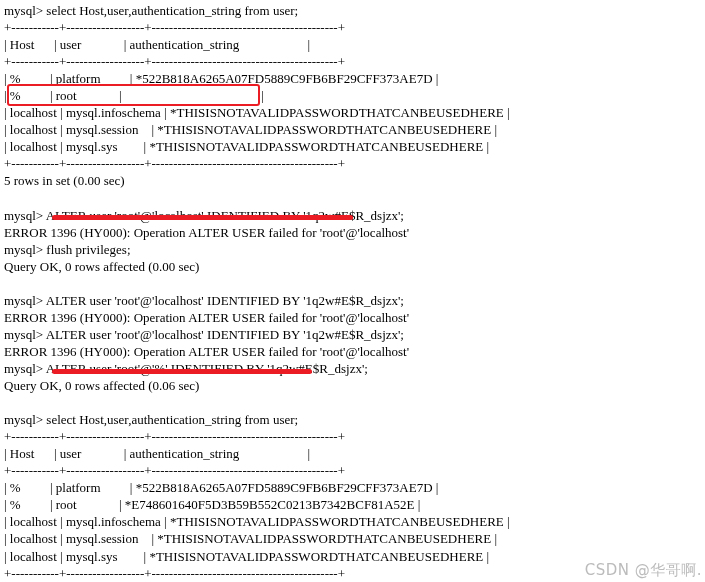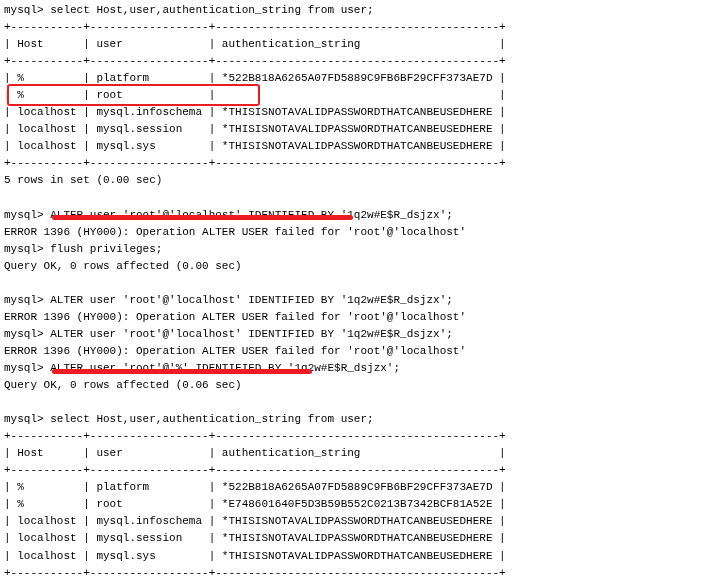--- a/index.html
+++ b/index.html
@@ -13,22 +13,22 @@
     height: 582px;
     background: #ffffff;
     overflow: hidden;
     font-family: "Liberation Mono", "DejaVu Sans Mono", monospace;
   }
   #terminal {
     position: absolute;
     left: 4px;
     top: 2px;
     width: 701px;
-    font-family: Liberation Mono, monospace;
-    font-size: 11px;
+    font-family: Liberation Serif, serif;
+    font-size: 13.0px;
     line-height: 17.05px;
     letter-spacing: 0px;
     color: #000000;
     white-space: pre;
     -webkit-font-smoothing: none;
   }
   #terminal .line {
     height: 17.05px;
     white-space: pre;
   }
@@ -65,14 +65,15 @@
 <div id="screen">
 
   <div id="terminal"><div class="line">mysql&gt; select Host,user,authentication_string from user;</div><div class="line">+-----------+------------------+-------------------------------------------+</div><div class="line">| Host      | user             | authentication_string                     |</div><div class="line">+-----------+------------------+-------------------------------------------+</div><div class="line">| %         | platform         | *522B818A6265A07FD5889C9FB6BF29CFF373AE7D |</div><div class="line">| %         | root             |                                           |</div><div class="line">| localhost | mysql.infoschema | *THISISNOTAVALIDPASSWORDTHATCANBEUSEDHERE |</div><div class="line">| localhost | mysql.session    | *THISISNOTAVALIDPASSWORDTHATCANBEUSEDHERE |</div><div class="line">| localhost | mysql.sys        | *THISISNOTAVALIDPASSWORDTHATCANBEUSEDHERE |</div><div class="line">+-----------+------------------+-------------------------------------------+</div><div class="line">5 rows in set (0.00 sec)</div><div class="line">&nbsp;</div><div class="line">mysql&gt; ALTER user 'root'@'localhost' IDENTIFIED BY '1q2w#E$R_dsjzx';</div><div class="line">ERROR 1396 (HY000): Operation ALTER USER failed for 'root'@'localhost'</div><div class="line">mysql&gt; flush privileges;</div><div class="line">Query OK, 0 rows affected (0.00 sec)</div><div class="line">&nbsp;</div><div class="line">mysql&gt; ALTER user 'root'@'localhost' IDENTIFIED BY '1q2w#E$R_dsjzx';</div><div class="line">ERROR 1396 (HY000): Operation ALTER USER failed for 'root'@'localhost'</div><div class="line">mysql&gt; ALTER user 'root'@'localhost' IDENTIFIED BY '1q2w#E$R_dsjzx';</div><div class="line">ERROR 1396 (HY000): Operation ALTER USER failed for 'root'@'localhost'</div><div class="line">mysql&gt; ALTER user 'root'@'%' IDENTIFIED BY '1q2w#E$R_dsjzx';</div><div class="line">Query OK, 0 rows affected (0.06 sec)</div><div class="line">&nbsp;</div><div class="line">mysql&gt; select Host,user,authentication_string from user;</div><div class="line">+-----------+------------------+-------------------------------------------+</div><div class="line">| Host      | user             | authentication_string                     |</div><div class="line">+-----------+------------------+-------------------------------------------+</div><div class="line">| %         | platform         | *522B818A6265A07FD5889C9FB6BF29CFF373AE7D |</div><div class="line">| %         | root             | *E748601640F5D3B59B552C0213B7342BCF81A52E |</div><div class="line">| localhost | mysql.infoschema | *THISISNOTAVALIDPASSWORDTHATCANBEUSEDHERE |</div><div class="line">| localhost | mysql.session    | *THISISNOTAVALIDPASSWORDTHATCANBEUSEDHERE |</div><div class="line">| localhost | mysql.sys        | *THISISNOTAVALIDPASSWORDTHATCANBEUSEDHERE |</div><div class="line">+-----------+------------------+-------------------------------------------+</div></div>
 
   <div class="anno anno-box" style="left: 7px; top: 84px; width: 249px; height: 18px; border-color: rgb(236, 28, 36);"></div>
 
   <div class="anno anno-underline" style="left: 52px; top: 215px; width: 301px; height: 5px; background: rgb(236, 28, 36);"></div>
 
   <div class="anno anno-underline" style="left: 52px; top: 369px; width: 260px; height: 5px; background: rgb(236, 28, 36);"></div>
 
+  <div id="watermark" style="color: rgb(184, 184, 184);">CSDN @华哥啊.</div>
 
 </div>
 
 </body></html>

